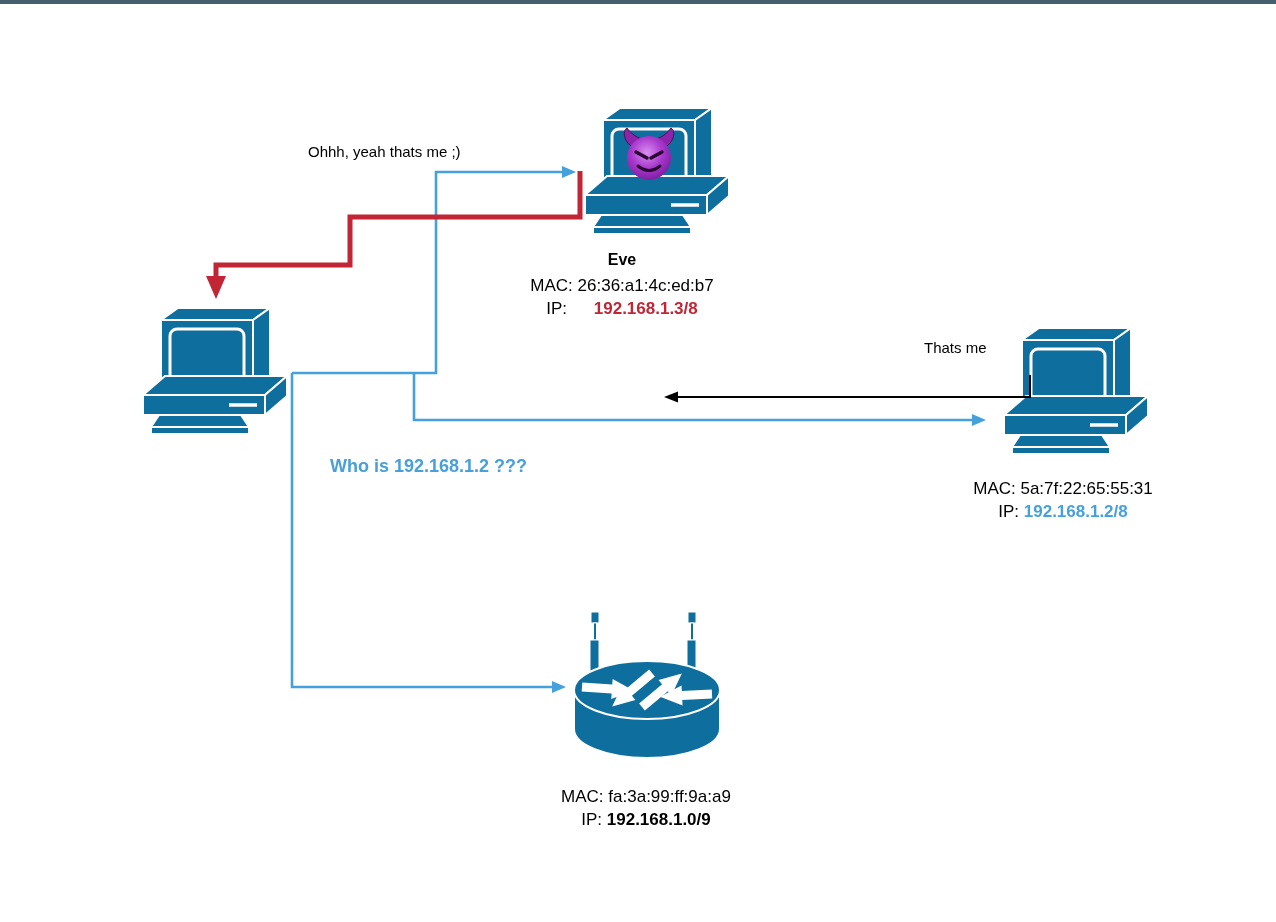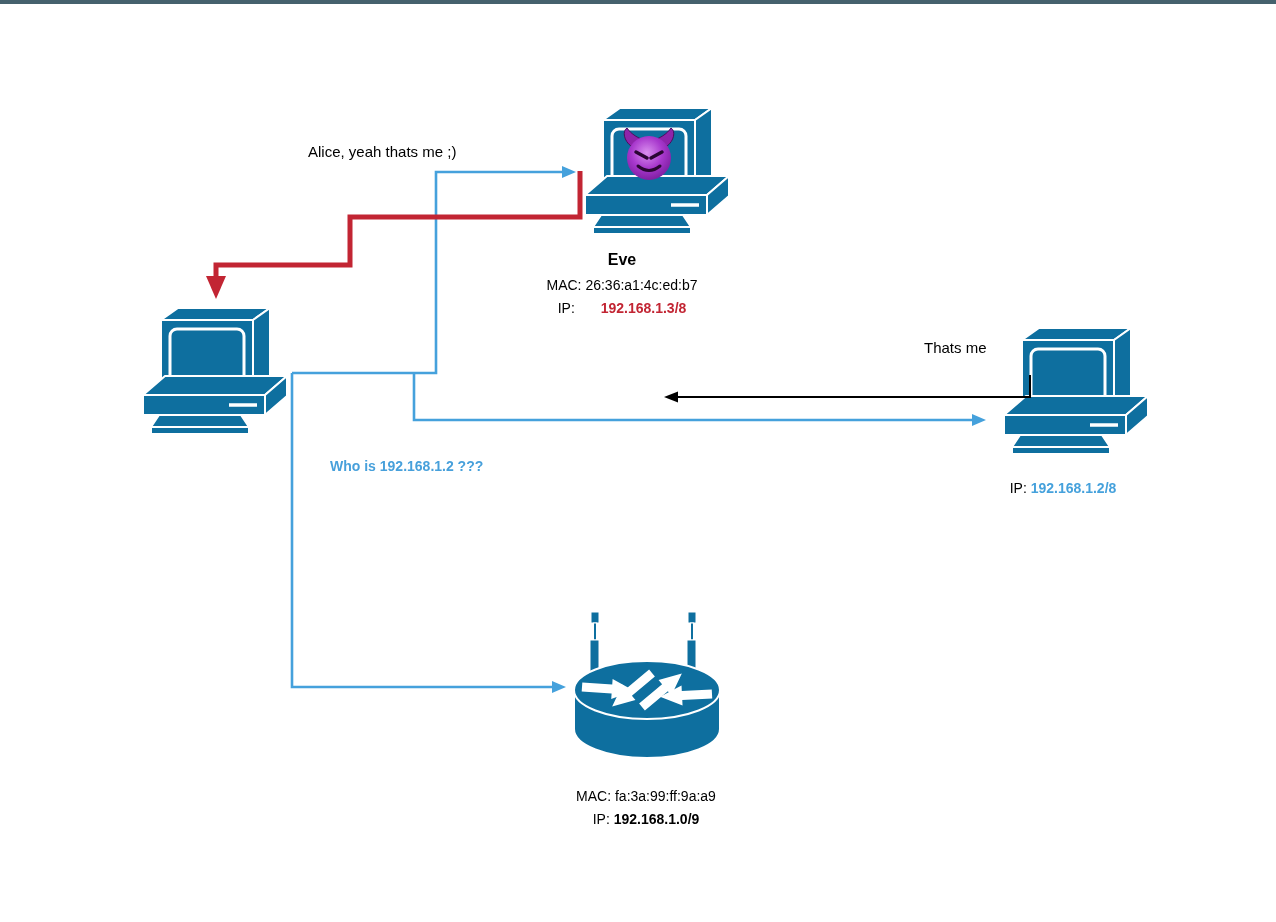--- a/index.html
+++ b/index.html
@@ -16,26 +16,26 @@
   .wht{fill:#ffffff;}
   .l-blue{fill:none;stroke:var(--c-line_blue,#45a1dc);stroke-width:2.6;}
   .l-red{fill:none;stroke:var(--c-line_red,#c22533);stroke-width:5;}
   .l-black{fill:none;stroke:var(--c-line_black,#000);stroke-width:2;}
   .m-blue{fill:var(--c-line_blue,#45a1dc);}
   .m-red{fill:var(--c-line_red,#c22533);}
   .m-black{fill:var(--c-line_black,#000);}
   .label{position:absolute;font-size:15px;line-height:20px;white-space:nowrap;}
   .node-text{position:absolute;width:280px;text-align:center;}
   .node-name{font-size:16px;line-height:28px;font-weight:bold;}
-  .node-row{font-size:14px;line-height:23px;}
+  .node-row{font-size:17px;line-height:23px;}
   .ip-val{font-weight:bold;}
   .node-text.eve .ip-val{color:var(--c-ip_eve,#c22533);margin-left:22px;}
   .node-text.bob .ip-val{color:var(--c-ip_bob,#45a1dc);margin-top:48px;}
   .node-text.alice .ip-val,.node-text.router .ip-val{color:#000;}
-  #question{position:absolute;left:330px;top:453px;font-size:14px;line-height:26px;
+  #question{position:absolute;left:330px;top:453px;font-size:18px;line-height:26px;
     font-weight:bold;color:var(--c-question,#45a1dc);white-space:nowrap;}
 </style>
 </head>
 <body>
 
 <div id="canvas">
   <div id="topbar"></div>
 
   <svg id="diagram-svg" width="1276" height="922" viewBox="0 0 1276 922">
     <defs>
@@ -100,32 +100,33 @@
       <use href="#rtr-arrow" transform="translate(80,63) rotate(140)"></use>
     </g>
 
     <path class="l-blue" d="M292,373 H436 V172 H563" marker-end="url(#ah-blue)"></path>
     <path class="l-blue" d="M414,374 V420 H973" marker-end="url(#ah-blue)"></path>
     <path class="l-blue" d="M292,373 V687 H553" marker-end="url(#ah-blue)"></path>
     <path class="l-red" d="M580,171 V217 H350 V265 H216 V277" marker-end="url(#ah-red)"></path>
     <path class="l-black" d="M1030,375 V397 H677" marker-end="url(#ah-black)"></path>
   </svg>
 
-  <div class="label" style="left:308px;top:142px;">Alice, yeah thats me ;)</div>
+  <div class="label" style="left:308px;top:142px;">Ohhh, yeah thats me ;)</div>
   <div class="label" style="left:924px;top:338px;text-align:right;">Thats me</div>
   <div id="question">Who is 192.168.1.2 ???</div>
 
   <div class="node-text eve" style="left:482px;top:246px;">
     <div class="node-name">Eve</div>
     <div class="node-row">MAC: 26:36:a1:4c:ed:b7</div>
     <div class="node-row"><span>IP: </span><span class="ip-val">192.168.1.3/8</span></div>
   </div>
 
 
   <div class="node-text bob" style="left:923px;top:477px;">
+    <div class="node-row">MAC: 5a:7f:22:65:55:31</div>
     <div class="node-row"><span>IP: </span><span class="ip-val">192.168.1.2/8</span></div>
   </div>
 
   <div class="node-text router" style="left:506px;top:769px;margin-top:16px;">
     <div class="node-row">MAC: fa:3a:99:ff:9a:a9</div>
     <div class="node-row"><span>IP: </span><span class="ip-val">192.168.1.0/9</span></div>
   </div>
 </div>
 
 </body></html>

